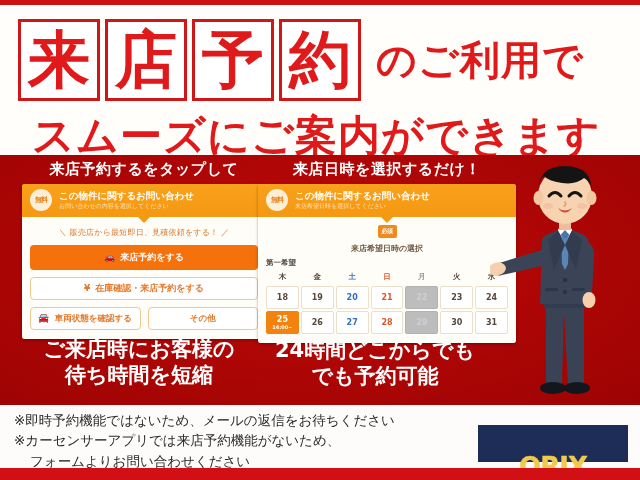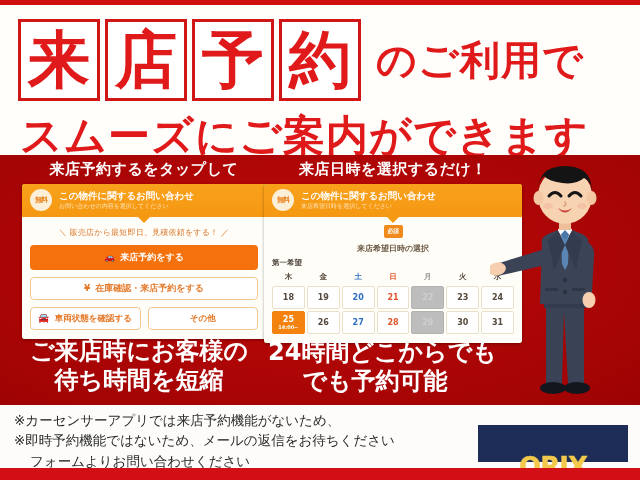--- a/index.html
+++ b/index.html
@@ -19,34 +19,34 @@
   .kanji-row{position:absolute;left:18px;top:14px;display:flex;align-items:center;gap:5px;}
   .kbox{
     width:82px;height:82px;border:3px solid #d01717;background:#fff;
     display:flex;align-items:center;justify-content:center;
     color:#e01a1a;font-size:62px;line-height:1;font-weight:700;
     font-family:"DejaVu Sans","Liberation Sans",sans-serif;
     box-sizing:border-box;
   }
   .tail1{margin-left:10px;color:#e01a1a;font-size:40px;font-weight:700;letter-spacing:1px;white-space:nowrap;}
   .line2{
-    position:absolute;left:20px;top:103px;width:600px;
+    position:absolute;left:32px;top:103px;width:600px;
     color:#e01a1a;font-size:42px;font-weight:700;letter-spacing:1px;white-space:nowrap;
   }
 
   
   .body-red{
     position:absolute;left:0;top:155px;width:640px;height:250px;
     background:radial-gradient(ellipse at 48% 42%, #c40b0b 0%, #b00606 45%, #9d0303 100%);
   }
 
   
   .panel{position:absolute;top:160px;}
   .panel-left{left:22px;width:244px;}
-  .panel-right{left:264px;width:258px;}
+  .panel-right{left:258px;width:258px;}
   .panel-head{
     color:#ffffff;font-size:15px;font-weight:700;text-align:center;
     letter-spacing:0.5px;white-space:nowrap;margin-bottom:5px;
   }
 
   
   .card{background:#bef264;border-radius:3px;overflow:hidden;box-shadow:0 1px 3px rgba(0,0,0,.35);}
   .card-top{
     background:linear-gradient(#f9a11b,#f59812);
     padding:5px 8px 6px 8px;display:flex;align-items:center;gap:7px;position:relative;
@@ -92,21 +92,21 @@
     font-size:8px;font-weight:700;color:#55483c;box-sizing:border-box;line-height:1;
   }
   .day.sat{color:#2f6fc4;}
   .day.sun{color:#e0542a;}
   .day.closed{background:#bdbdbd;border-color:#b2b2b2;color:#cfcfcf;}
   .day.sel{background:#f4820f;border-color:#f4820f;color:#fff;}
   .day .time{font-size:5px;font-weight:700;margin-top:1px;}
 
   
   .caption{
-    position:absolute;color:#fff;font-size:24px;font-weight:700;line-height:1.22;
+    position:absolute;color:#fff;font-size:21px;font-weight:700;line-height:1.22;
     text-align:center;white-space:nowrap;
   }
   .cap-left{left:14px;top:337px;width:250px;}
   .cap-right{left:268px;top:338px;width:214px;}
 
   
   .man{position:absolute;left:490px;top:152px;width:150px;height:258px;}
 
   
   .notes{
@@ -322,22 +322,22 @@
 
     <path d="M75 50 q2 3 -1 4" stroke="#d89f77" stroke-width="1.6" fill="none" stroke-linecap="round"></path>
 
     <path d="M68 56 Q75 65 82 56 Q75 61 68 56 Z" fill="#c9463f"></path>
 
     <ellipse cx="58" cy="54" rx="5" ry="3" fill="#f3b49a" opacity=".55"></ellipse>
     <ellipse cx="92" cy="54" rx="5" ry="3" fill="#f3b49a" opacity=".55"></ellipse>
   </svg>
 
   <div class="notes">
+    <div>※即時予約機能ではないため、メールの返信をお待ちください</div>
     <div>※カーセンサーアプリでは来店予約機能がないため、</div>
-    <div>※即時予約機能ではないため、メールの返信をお待ちください</div>
     <div class="indent">フォームよりお問い合わせください</div>
   </div>
 
   <div class="logo">
     <div class="logo-orix">ORIX</div>
     <div class="logo-ucar">
       <span class="u-circ">U</span>
       <span class="car-txt">-car</span>
     </div>
   </div>

